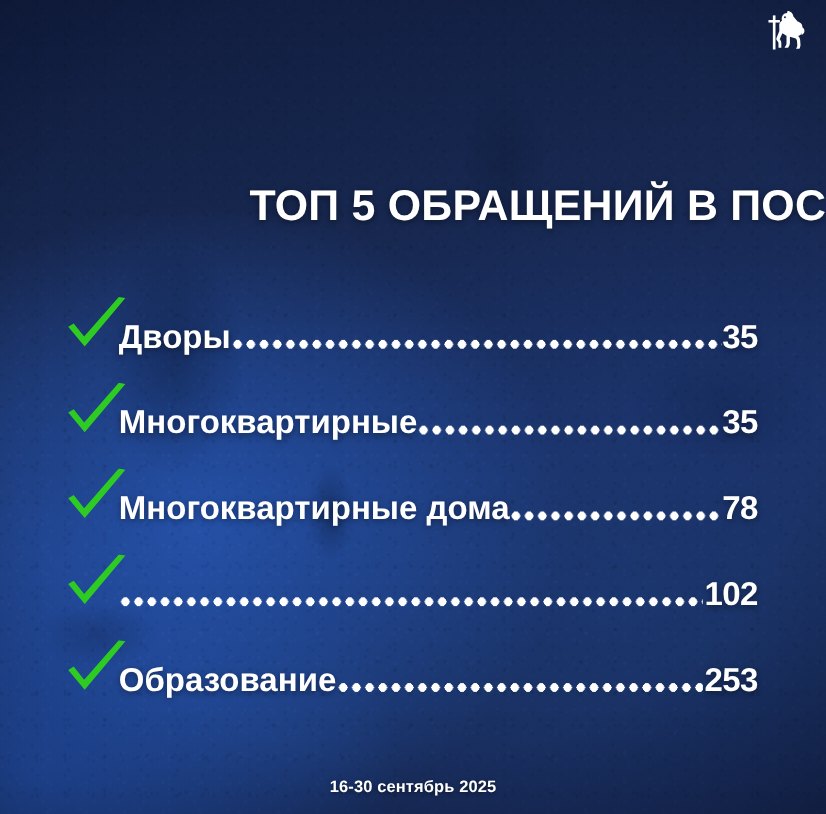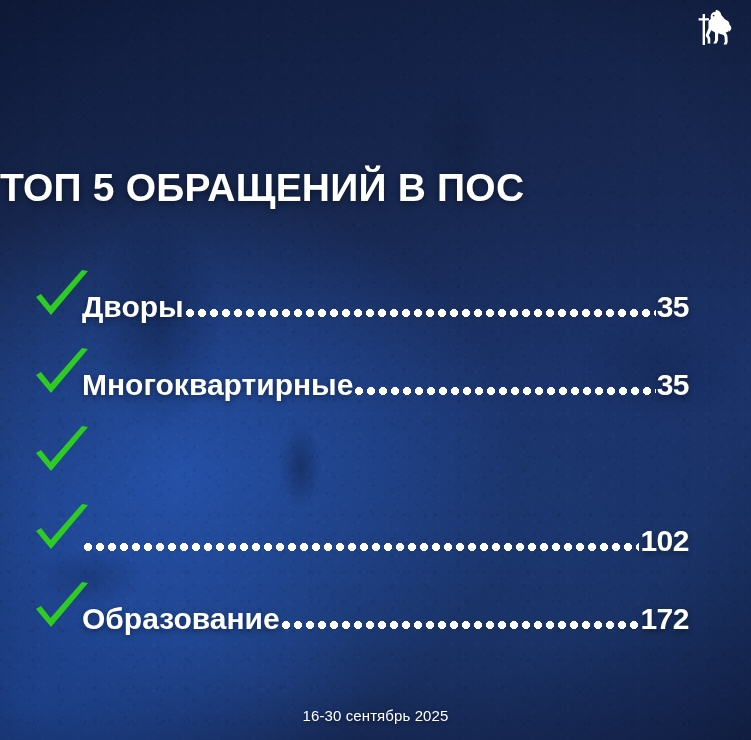--- a/index.html
+++ b/index.html
@@ -97,33 +97,33 @@
     z-index: 4;
     width: 100%;
     height: 100%;
   }
 
   .title {
     position: absolute;
     top: 166px;
     left: 0;
     right: 0;
-    text-align: left;
+    text-align: right;
     color: #ffffff;
     font-size: 39px;
     font-weight: bold;
     letter-spacing: 0.2px;
     white-space: nowrap;
     text-shadow: 0 2px 7px rgba(0,0,0,0.45);
   }
 
   .list {
     position: absolute;
     top: 268px;
-    left: 34px;
+    left: 60px;
     right: 62px;
   }
 
   .row {
     position: relative;
     height: 78px;
     display: flex;
     align-items: center;
   }
 
@@ -173,21 +173,21 @@
   }
 
   .footer {
     position: absolute;
     bottom: 16px;
     left: 0;
     right: 0;
     text-align: center;
     color: #ffffff;
     font-size: 15px;
-    font-weight: normal;
+    font-weight: bold;
     letter-spacing: 0.1px;
     text-shadow: 0 1px 4px rgba(0,0,0,0.45);
   }
 </style>
 </head>
 <body>
 
 <div id="poster">
 
   <div class="bg-base2"></div>
@@ -240,20 +240,25 @@
           <span class="row-value">35</span>
         </div>
       </div>
 
       <div class="row">
         <span class="check">
           <svg viewBox="0 0 56 52" xmlns="http://www.w3.org/2000/svg">
             <path d="M2 27 L17 45 L54 1 L48 0 L16.5 36 L7 24 Z" fill="#2ecc22"></path>
           </svg>
         </span>
+        <div class="row-body">
+          <span class="row-label">Многоквартирные дома</span>
+          <span class="leader"></span>
+          <span class="row-value">78</span>
+        </div>
       </div>
 
       <div class="row">
         <span class="check">
           <svg viewBox="0 0 56 52" xmlns="http://www.w3.org/2000/svg">
             <path d="M2 27 L17 45 L54 1 L48 0 L16.5 36 L7 24 Z" fill="#2ecc22"></path>
           </svg>
         </span>
         <div class="row-body">
           <span class="leader"></span>
@@ -263,21 +268,21 @@
 
       <div class="row">
         <span class="check">
           <svg viewBox="0 0 56 52" xmlns="http://www.w3.org/2000/svg">
             <path d="M2 27 L17 45 L54 1 L48 0 L16.5 36 L7 24 Z" fill="#2ecc22"></path>
           </svg>
         </span>
         <div class="row-body">
           <span class="row-label">Образование</span>
           <span class="leader"></span>
-          <span class="row-value">172</span>
+          <span class="row-value">253</span>
         </div>
       </div>
 
     </div>
 
     <div class="footer">16-30 сентябрь 2025</div>
 
   </div>
 </div>
 

